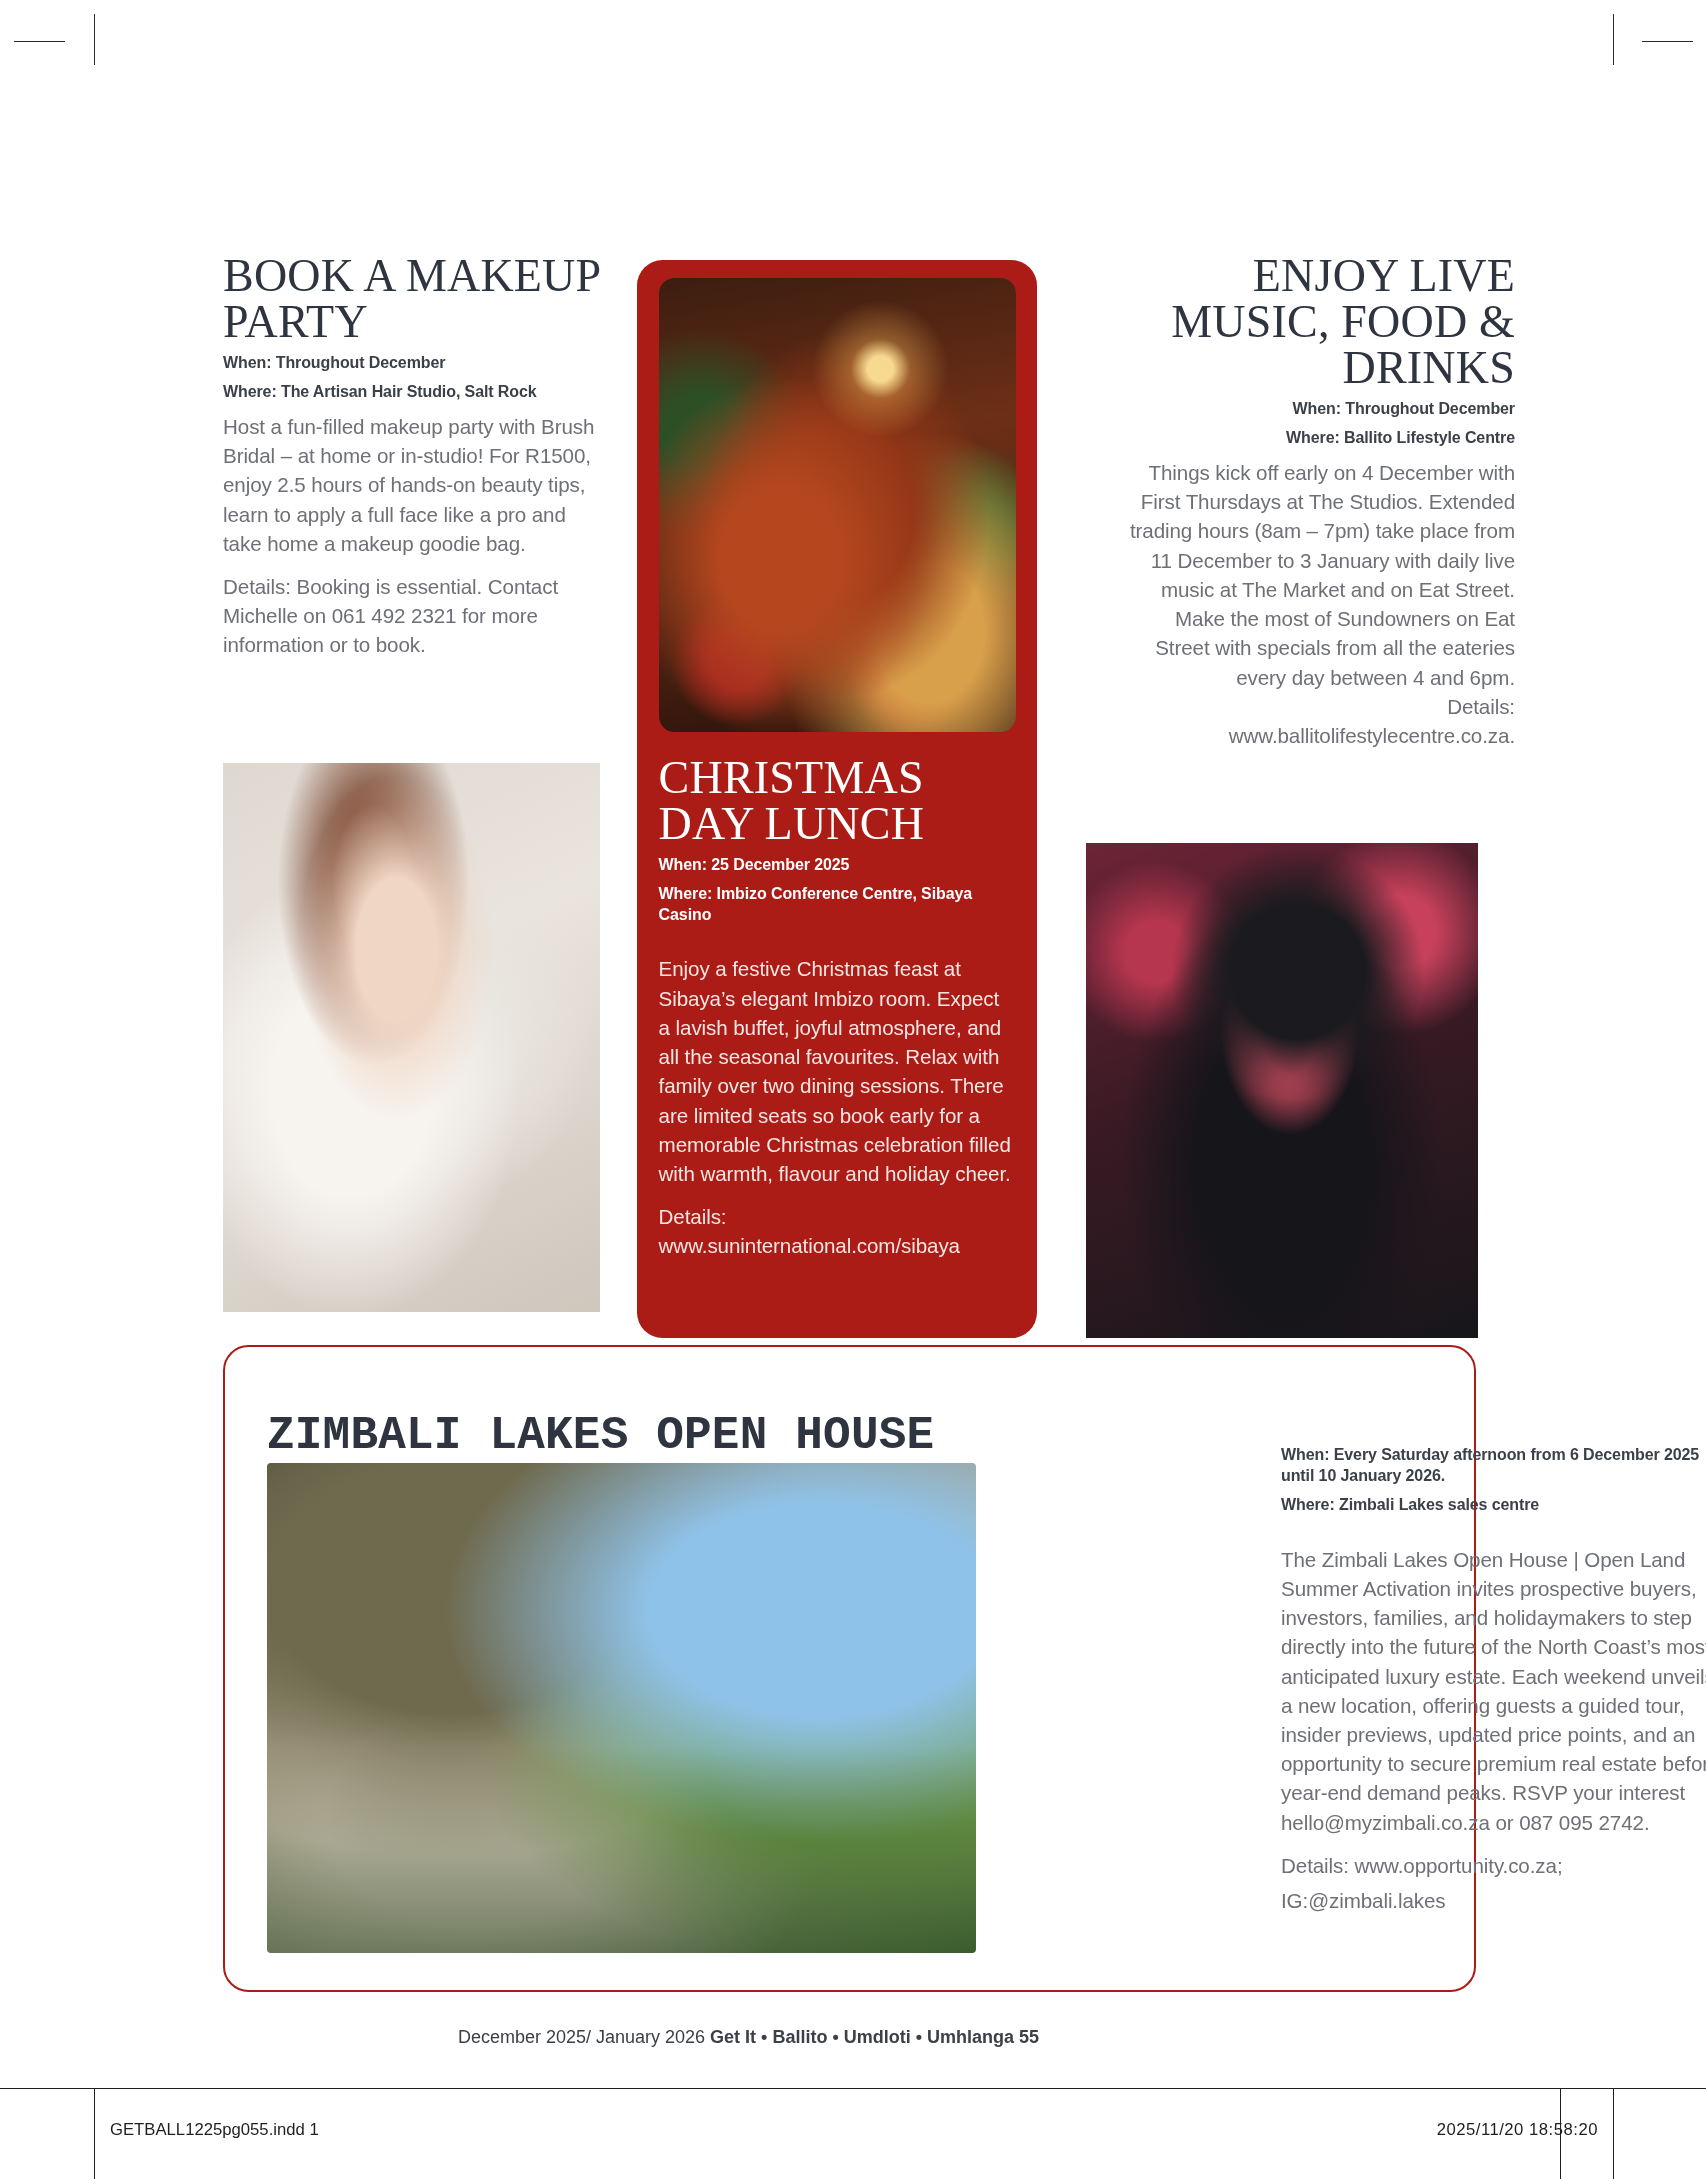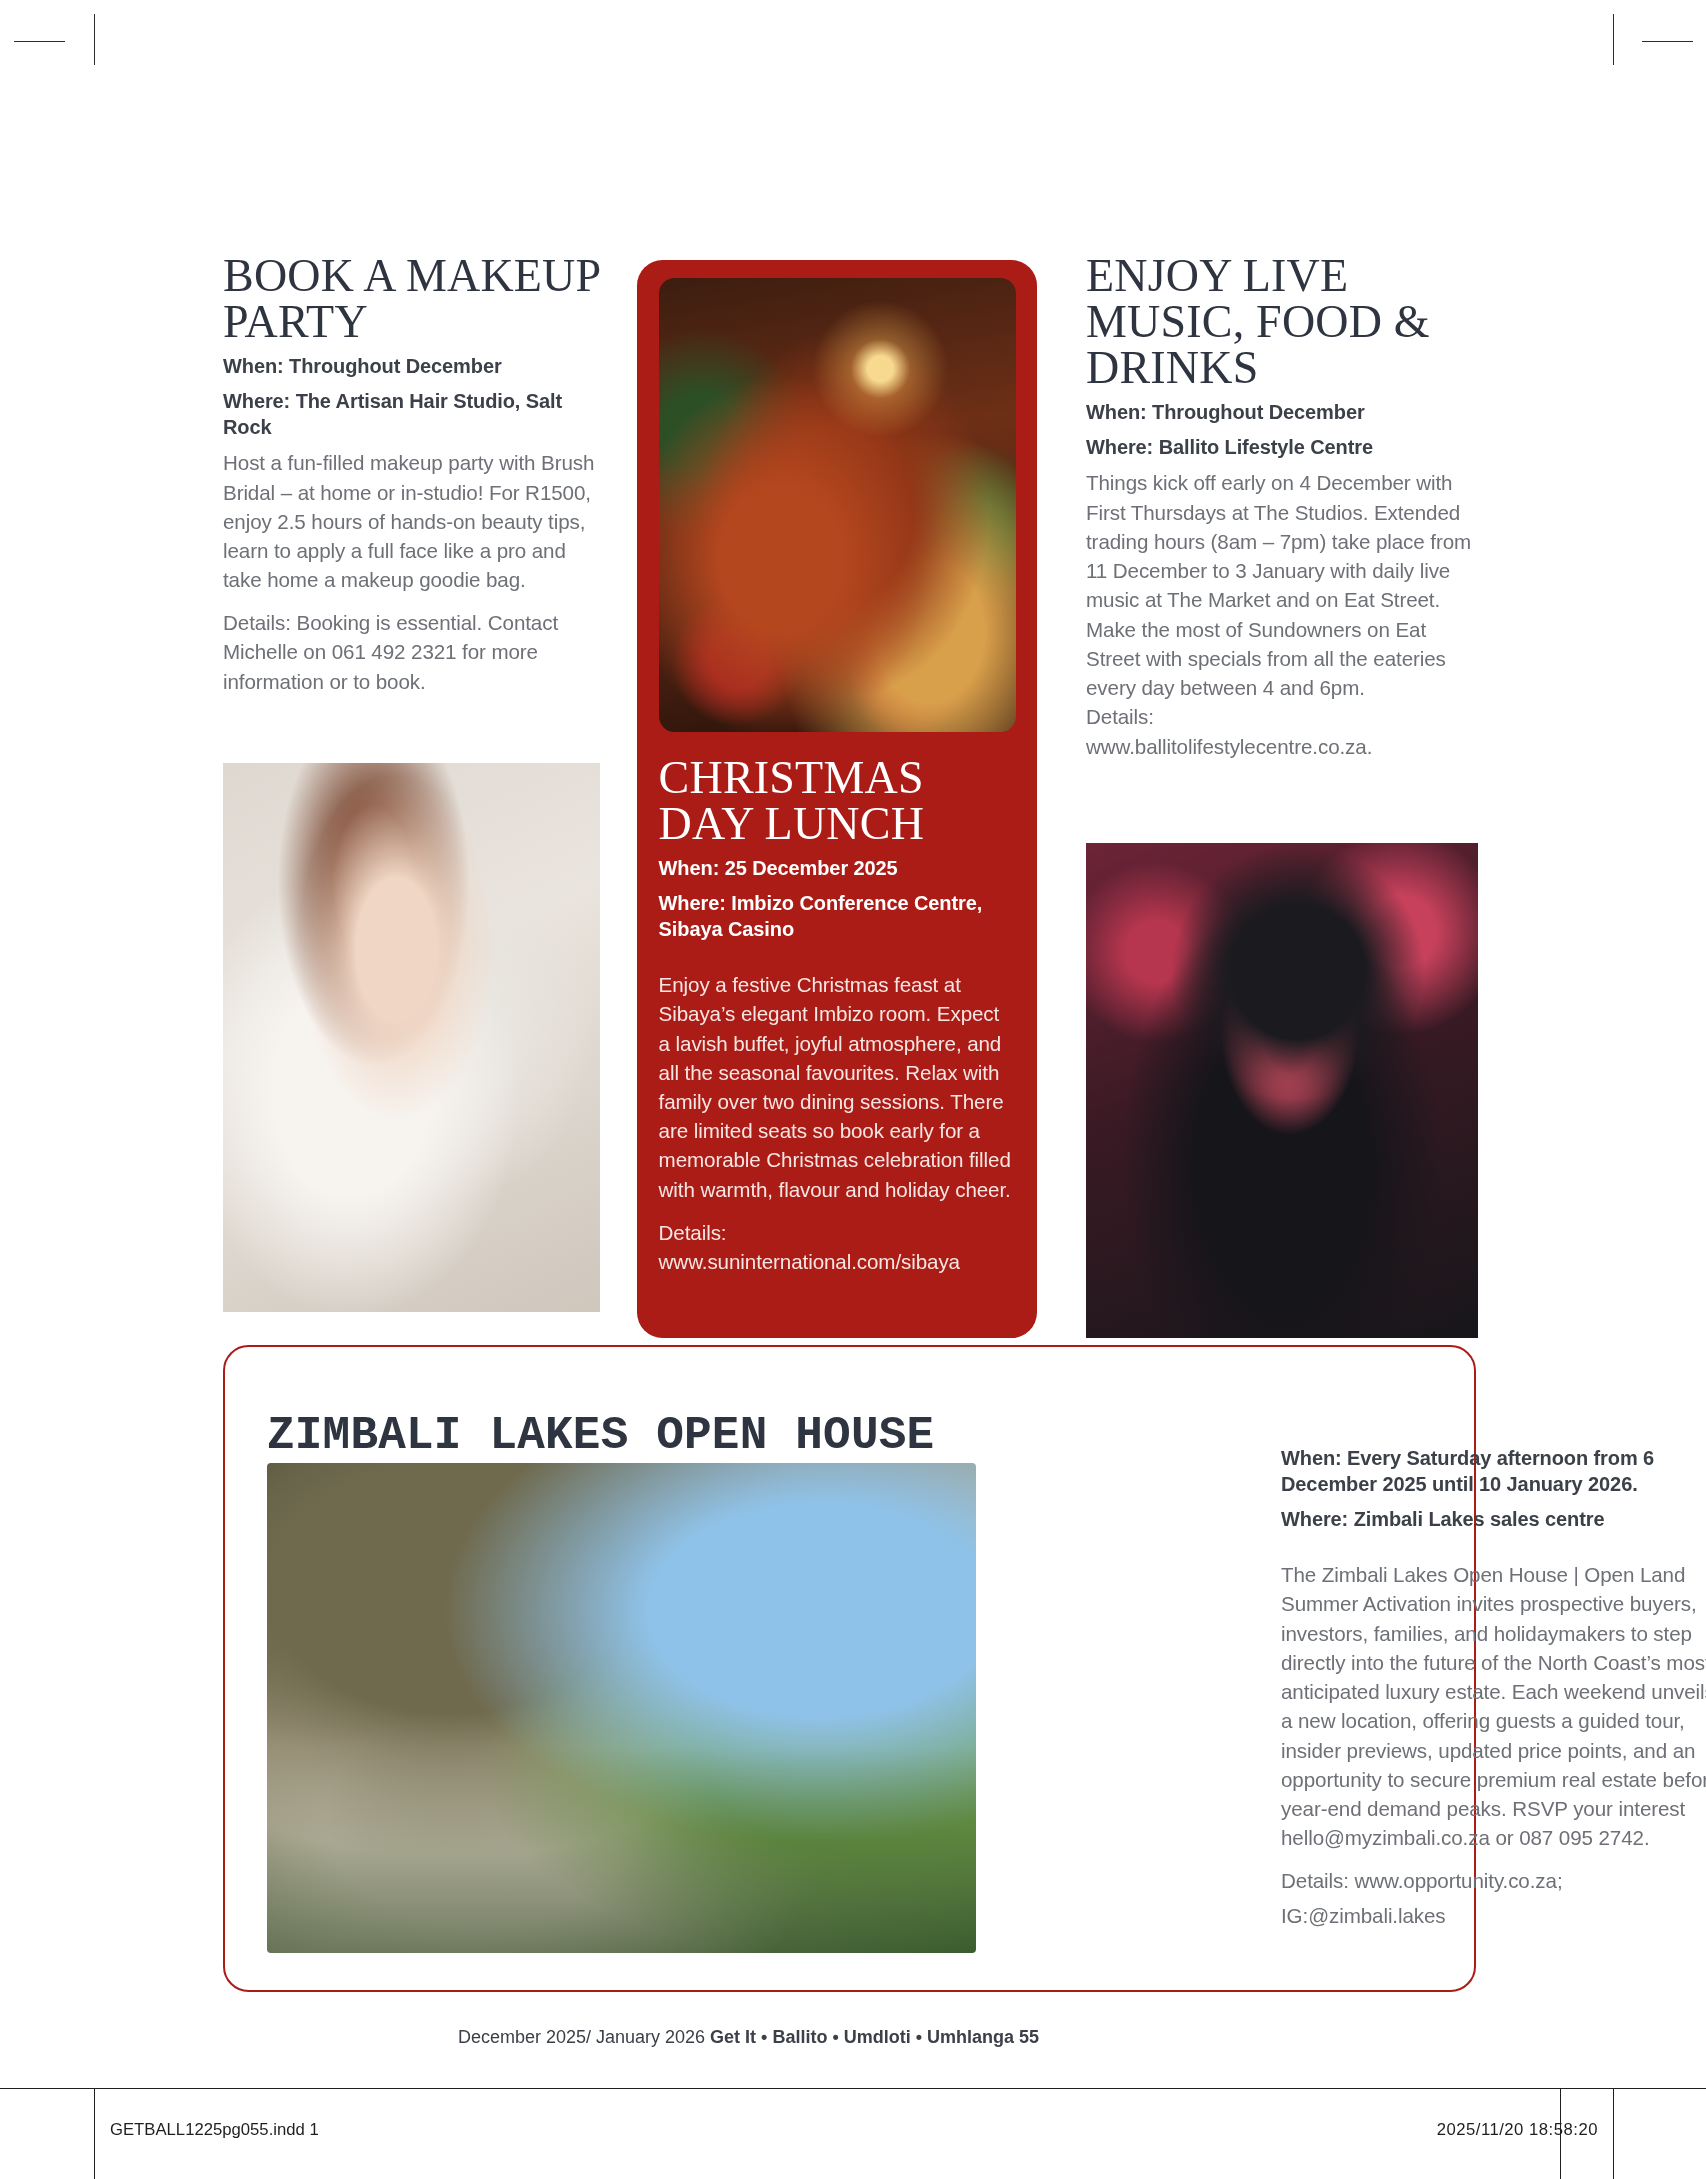--- a/index.html
+++ b/index.html
@@ -33,42 +33,43 @@
 
   
   .col-left {
     position: absolute;
     left: 223px;
     top: 253px;
     width: 377px;
   }
   .col-right {
     position: absolute;
-    left: 1086px;
+    left: 1123px;
     top: 253px;
     width: 392px;
+    text-align: right;
   }
 
   
   .headline {
     font-family: "Liberation Serif", serif;
     font-weight: 400;
     color: #2e3440;
     font-size: 46px;
     line-height: 1.0;
     letter-spacing: 0.2px;
     margin: 0 0 7.8px 0;
   }
   .headline.white { color: #ffffff; }
 
   .meta {
     font-family: "Liberation Sans", sans-serif;
     font-weight: bold;
     color: #3b4049;
-    font-size: 20px;
+    font-size: 16px;
     line-height: 1.30;
     margin: 0 0 8.8px 0;
     letter-spacing: -0.1px;
   }
   .meta.white { color: #ffffff; }
 
   .body-text {
     font-family: "Liberation Sans", sans-serif;
     font-weight: 300;
     color: #6d7076;

